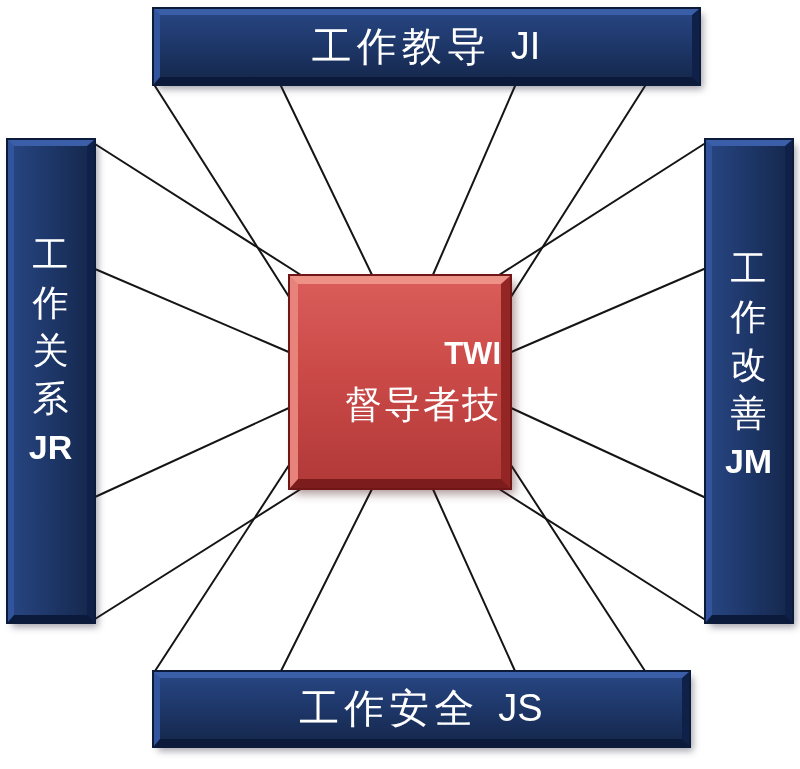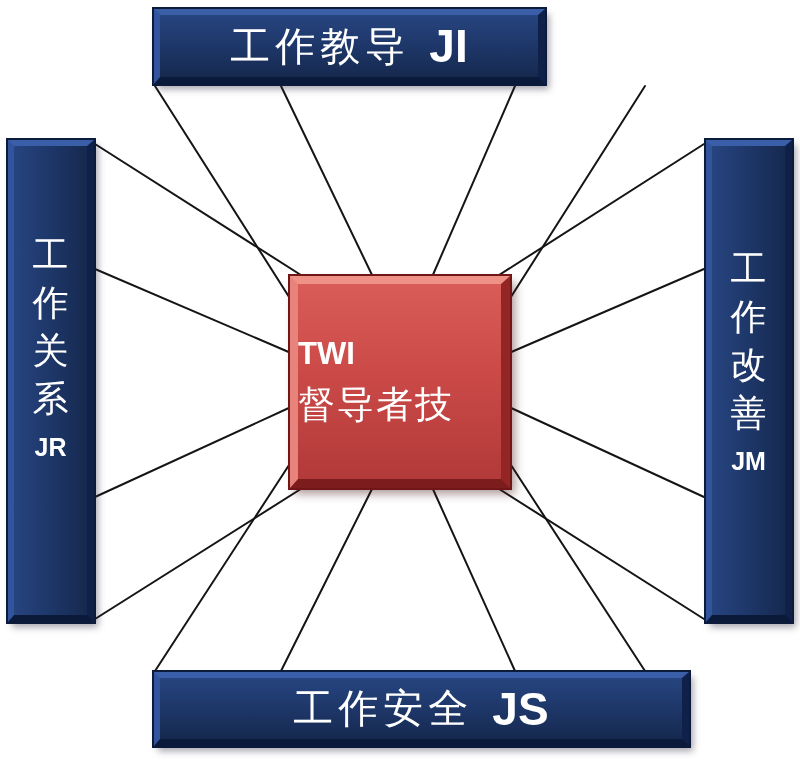--- a/index.html
+++ b/index.html
@@ -32,43 +32,43 @@
     border-style: solid;
     border-width: 6px 7px 7px 6px;
     border-color: #3a5ea8 #0f2149 #0b1a3a #31549c;
     background: linear-gradient(180deg, #26447f 0%, #1e3769 50%, #16294f 100%);
     box-shadow: 0 0 0 2px #0d1b3a, 4px 5px 7px rgba(50,50,70,0.45);
   }
   .bar.vert {
     flex-direction: column;
     background: linear-gradient(90deg, #26447f 0%, #1e3769 50%, #16294f 100%);
   }
-  .bar-top    { left: 154px; top:   9px; width: 391px; height: 75px; }
+  .bar-top    { left: 154px; top:   9px; width: 545px; height: 75px; }
   .bar-bottom { left: 154px; top: 672px; width: 535px; height: 74px; }
   .bar-left   { left:   8px; top: 140px; width:  86px; height: 482px; }
   .bar-right  { left: 706px; top: 140px; width:  86px; height: 482px; }
 
   .hlabel { font-size: 40px; letter-spacing: 5px; white-space: nowrap; }
-  .hcode  { font-size: 46px; font-weight: bold; margin-left: 19px; }
+  .hcode  { font-size: 38px; font-weight: normal; margin-left: 19px; }
 
   .vstack { display: flex; flex-direction: column; align-items: center; }
   .vstack.shift-left  { transform: translateY(-30px); }
   .vstack.shift-right { transform: translateY(-16px); }
   .vchar { font-size: 36px; line-height: 48px; }
-  .vcode { font-size: 25px; font-weight: bold; line-height: 48px; }
+  .vcode { font-size: 34px; font-weight: bold; line-height: 48px; }
 
   
   .center-box {
     position: absolute;
     left: 290px; top: 276px;
     width: 220px; height: 212px;
     box-sizing: border-box;
     display: flex;
     flex-direction: column;
-    align-items: flex-start;
+    align-items: flex-end;
     justify-content: center;
     color: #ffffff;
     border-style: solid;
     border-width: 8px 9px 9px 8px;
     border-color: #ee9288 #932625 #7c1c1c #e8837b;
     background: linear-gradient(180deg, #d95c59 0%, #cb4a48 45%, #b23a39 100%);
     box-shadow: 0 0 0 2px #701616, 5px 6px 9px rgba(70,25,25,0.45);
     text-align: center;
   }
   .center-line-latin { font-size: 31px; font-weight: bold; line-height: 40px; margin-bottom: 6px; }

